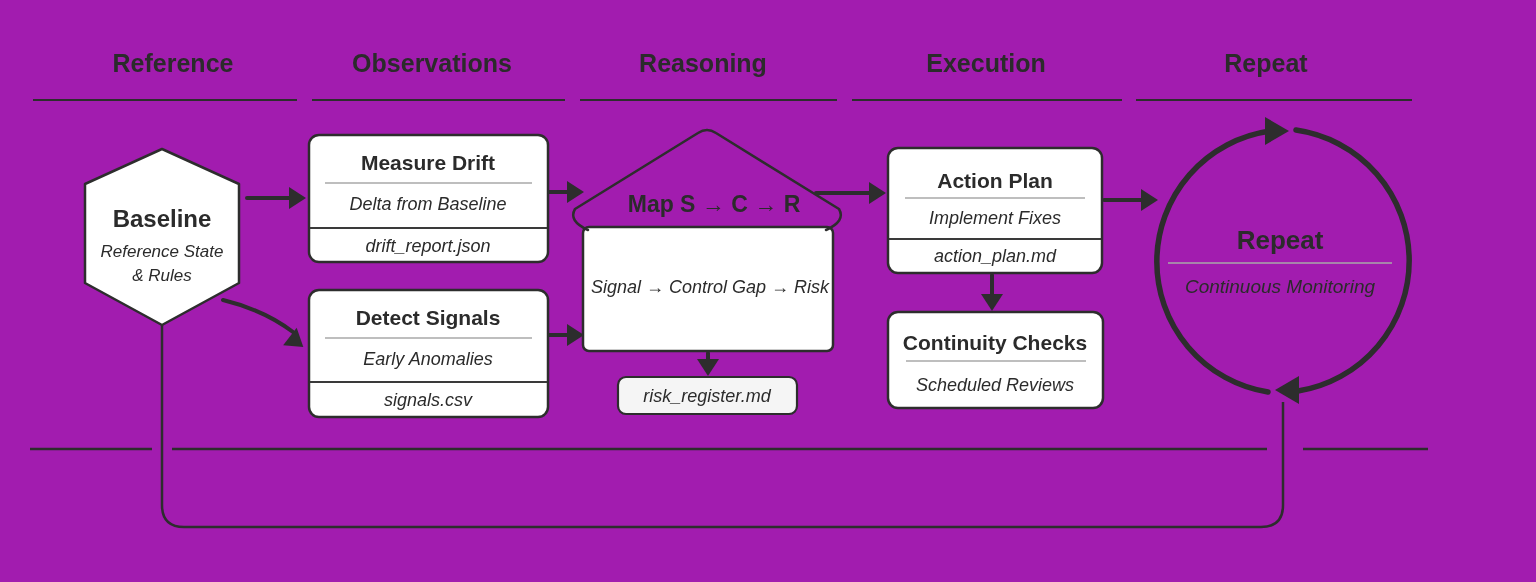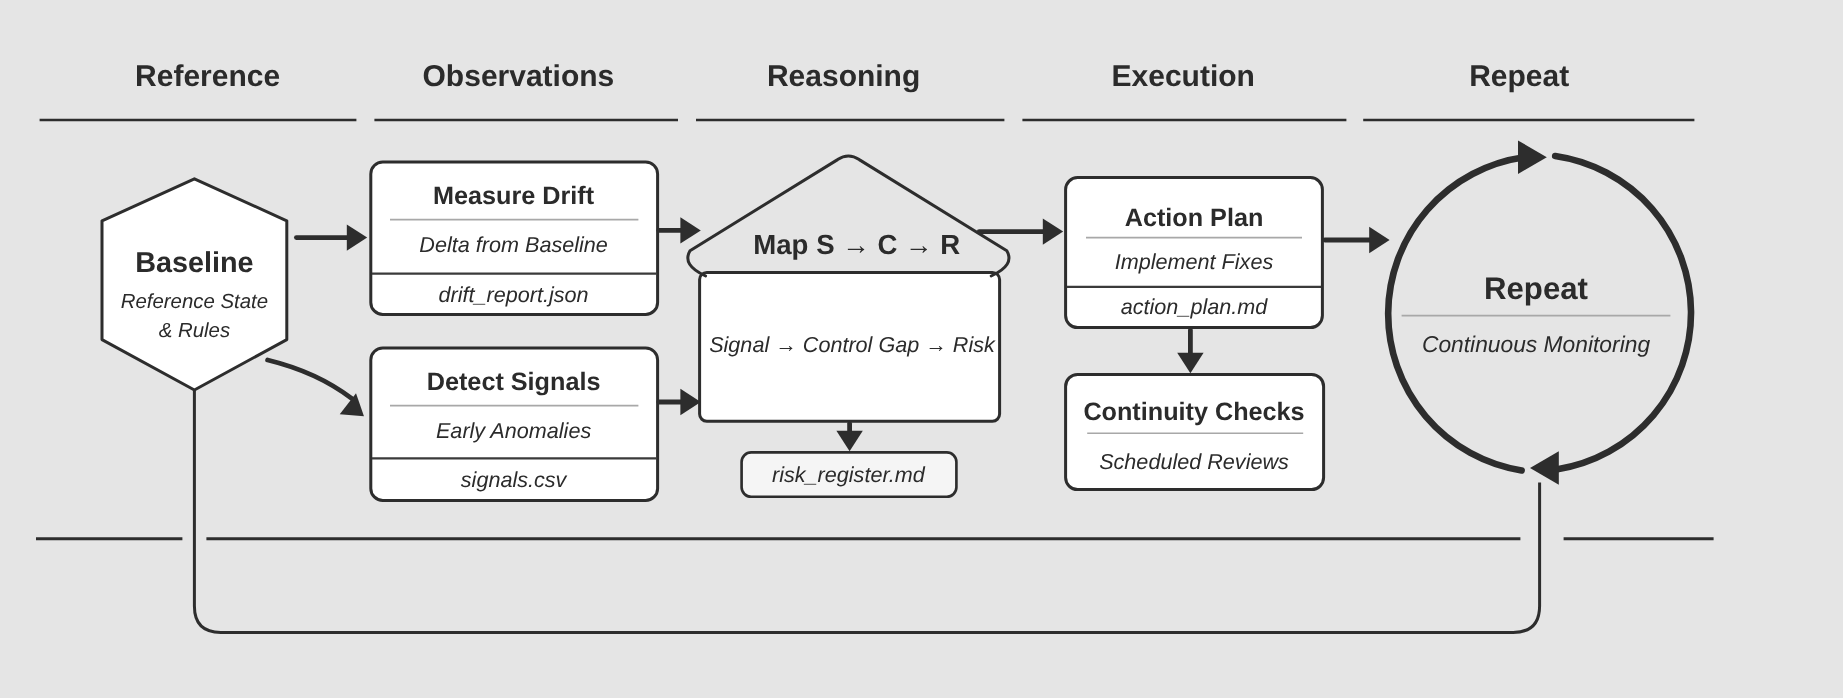--- a/index.html
+++ b/index.html
@@ -1,16 +1,16 @@
 <!DOCTYPE html>
 <html><head>
 <meta charset="utf-8">
 <style>
   html,body{margin:0;padding:0;background:#ffffff;}
-  .stage{position:relative;width:1536px;height:582px;background:#e5e5e5;overflow:hidden;
+  .stage{position:relative;width:1536px;height:582px;background:#a21caf;overflow:hidden;
          font-family:"Liberation Sans", sans-serif;}
   svg{display:block;}
   
   .shape{fill:#ffffff;stroke:#2d2d2d;stroke-width:2.5;stroke-linejoin:round;}
   .shape-nofill{fill:none;stroke:#2d2d2d;stroke-width:2.5;stroke-linejoin:round;stroke-linecap:round;}
   .footer-fill{fill:#f1f1f1;stroke:none;}
   .artifact-box{fill:#f5f5f5;stroke:#2d2d2d;stroke-width:2.2;}
   .sep-light{stroke:#a8a8a8;stroke-width:1.3;}
   .sep-dark{stroke:#3a3a3a;stroke-width:1.8;}
   .hdr-rule{stroke:#2d2d2d;stroke-width:2.2;}

